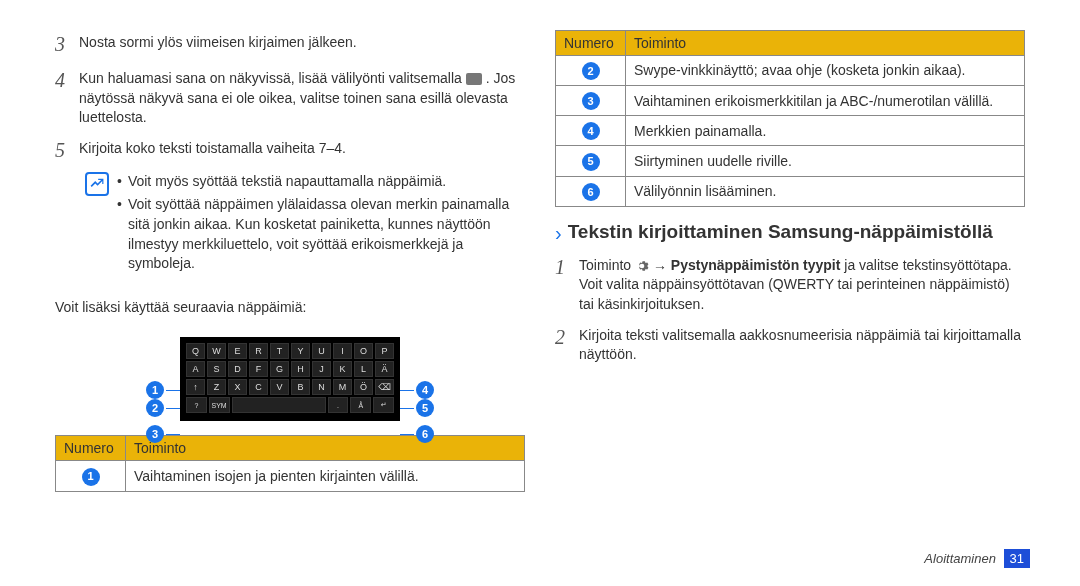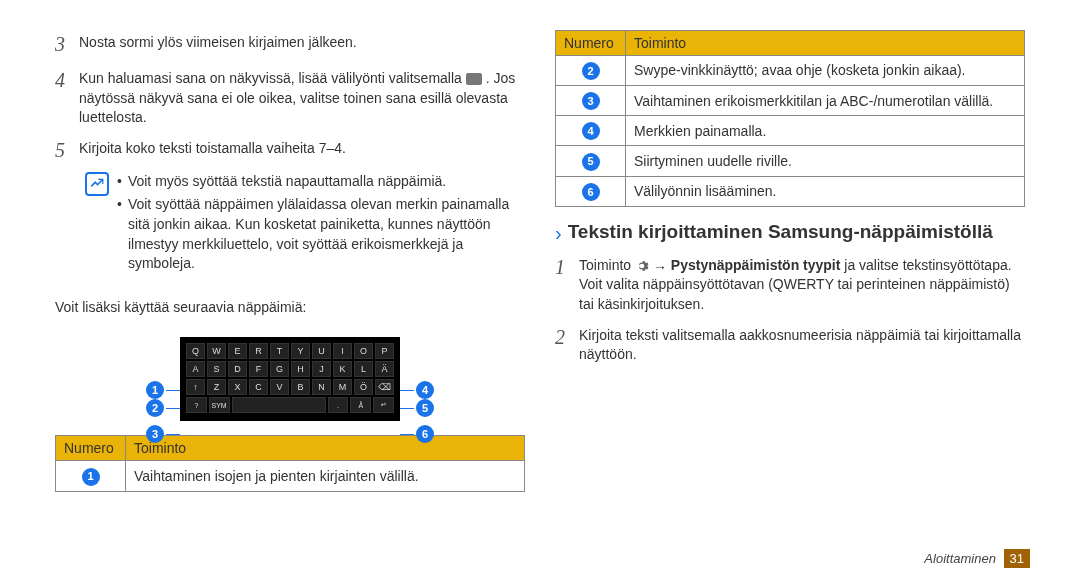--- a/index.html
+++ b/index.html
@@ -179,21 +179,21 @@
 }
 .footer {
   position: absolute;
   bottom: 20px;
   right: 50px;
   font-style: italic;
   font-size: 13px;
   color: #444;
 }
 .footer .pg {
-  background: #a16207;
+  background: #1d4ed8;
   color: #fff;
   padding: 2px 6px;
   font-style: normal;
   margin-left: 4px;
 }
 </style>
 </head>
 <body>
 
 <div class="column">

